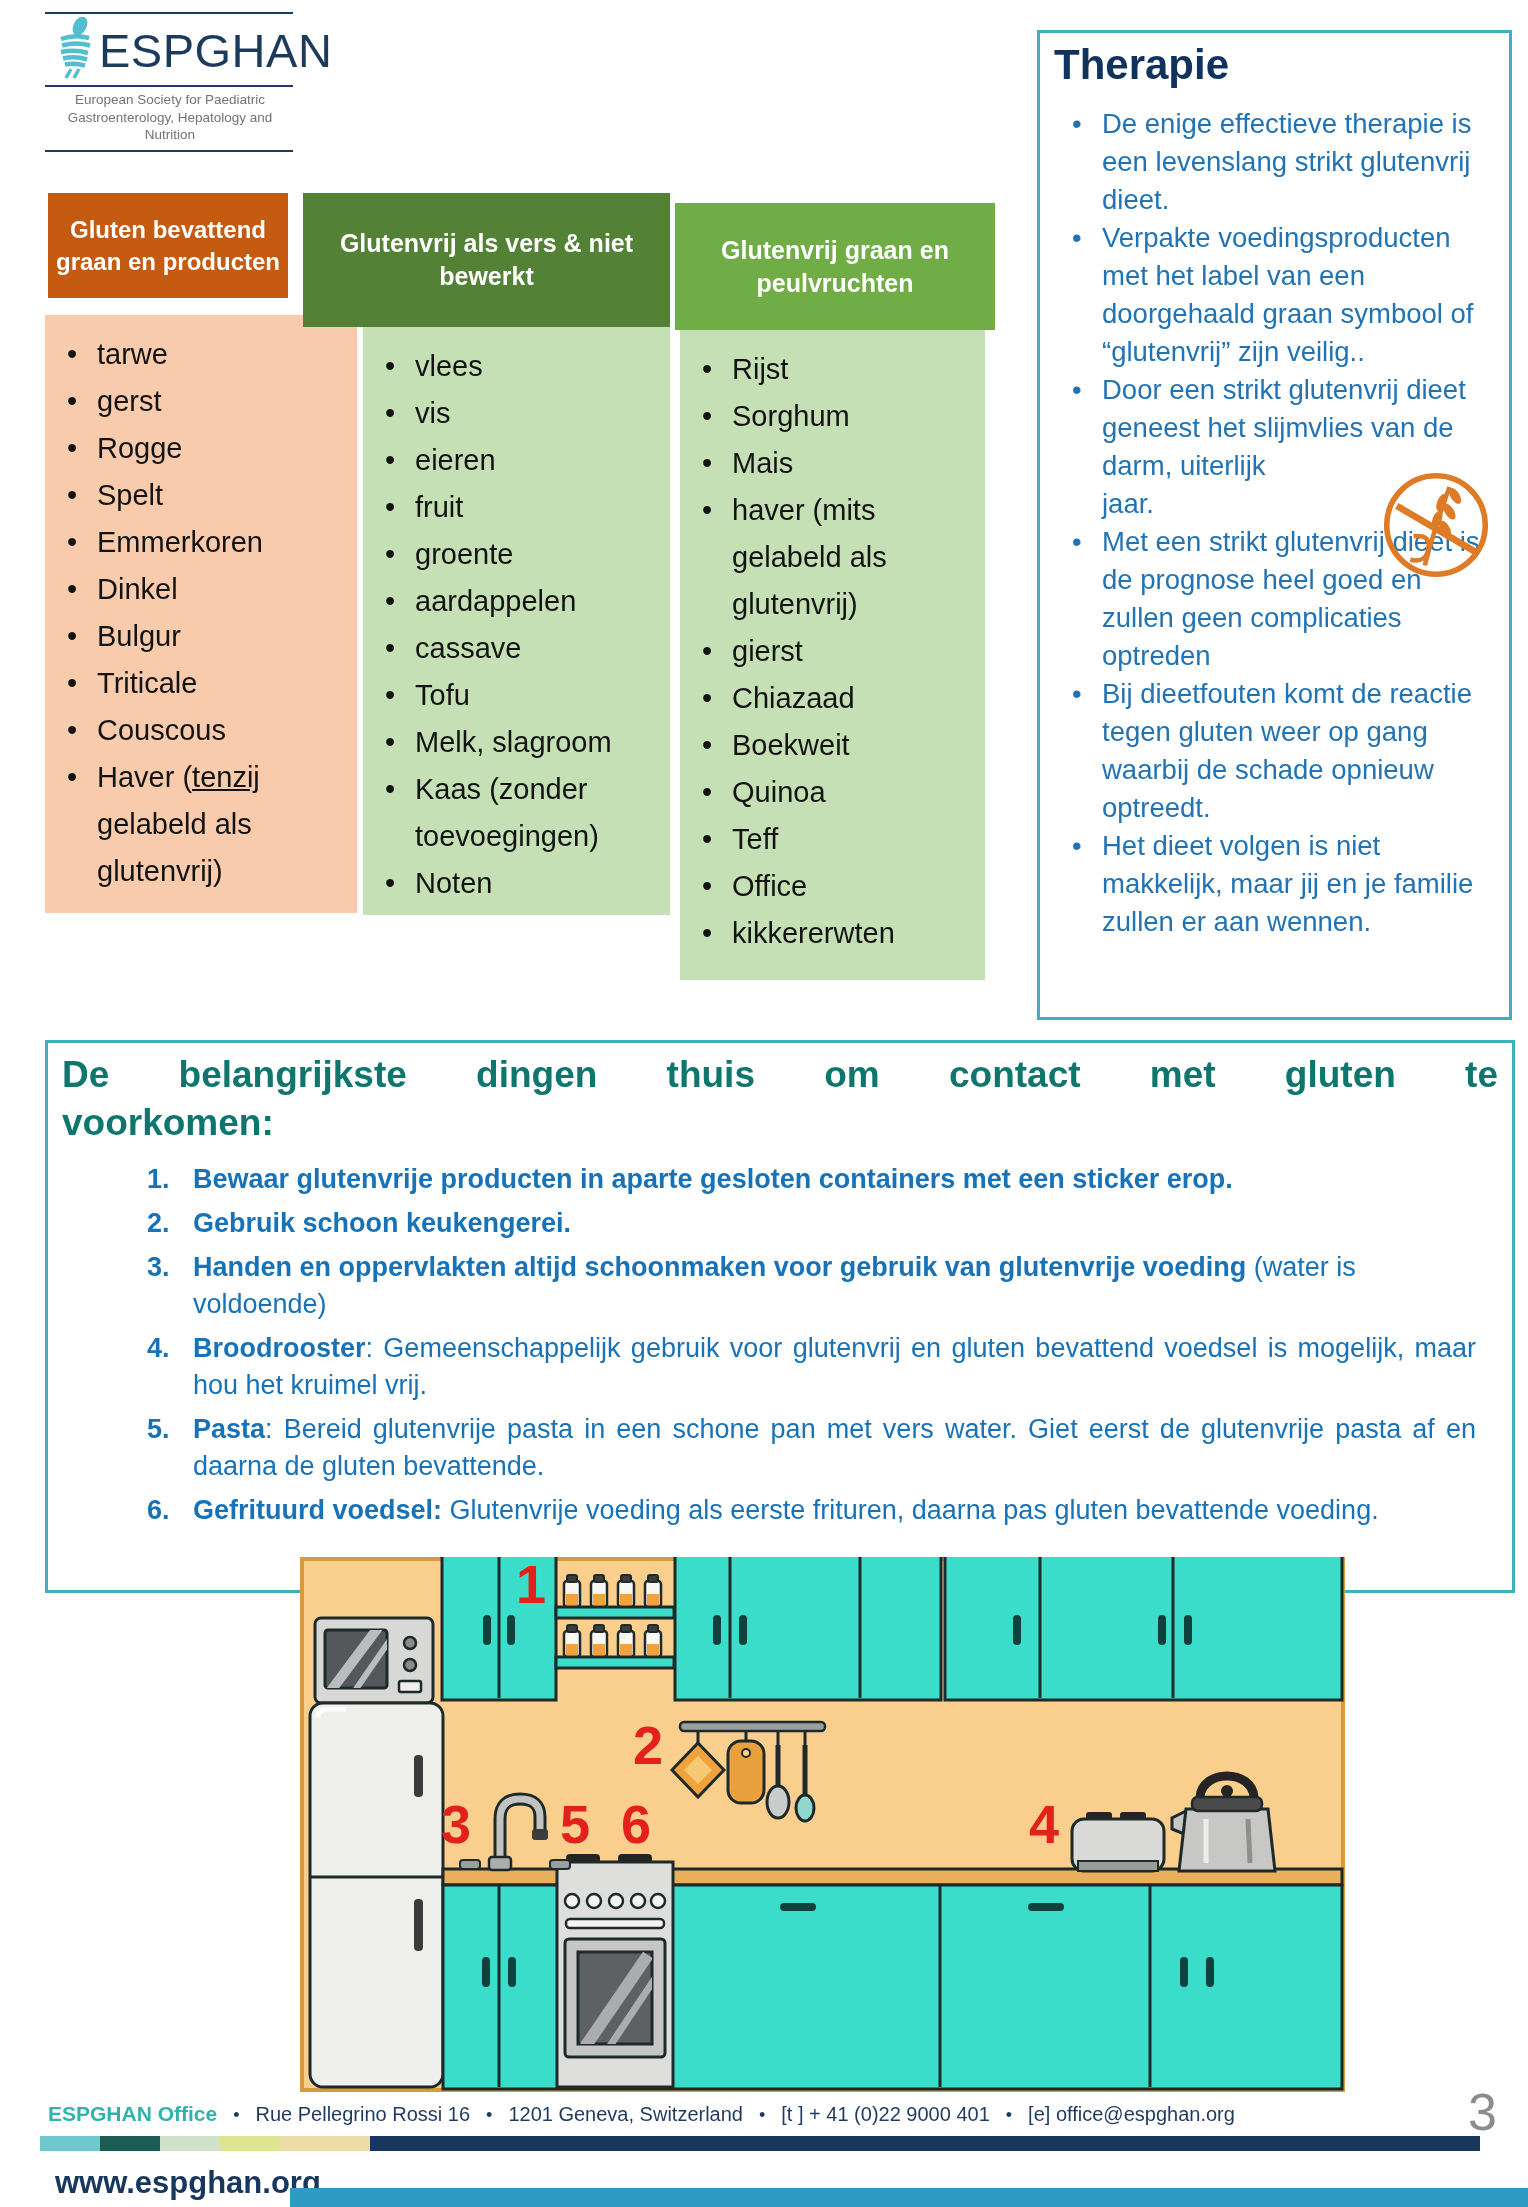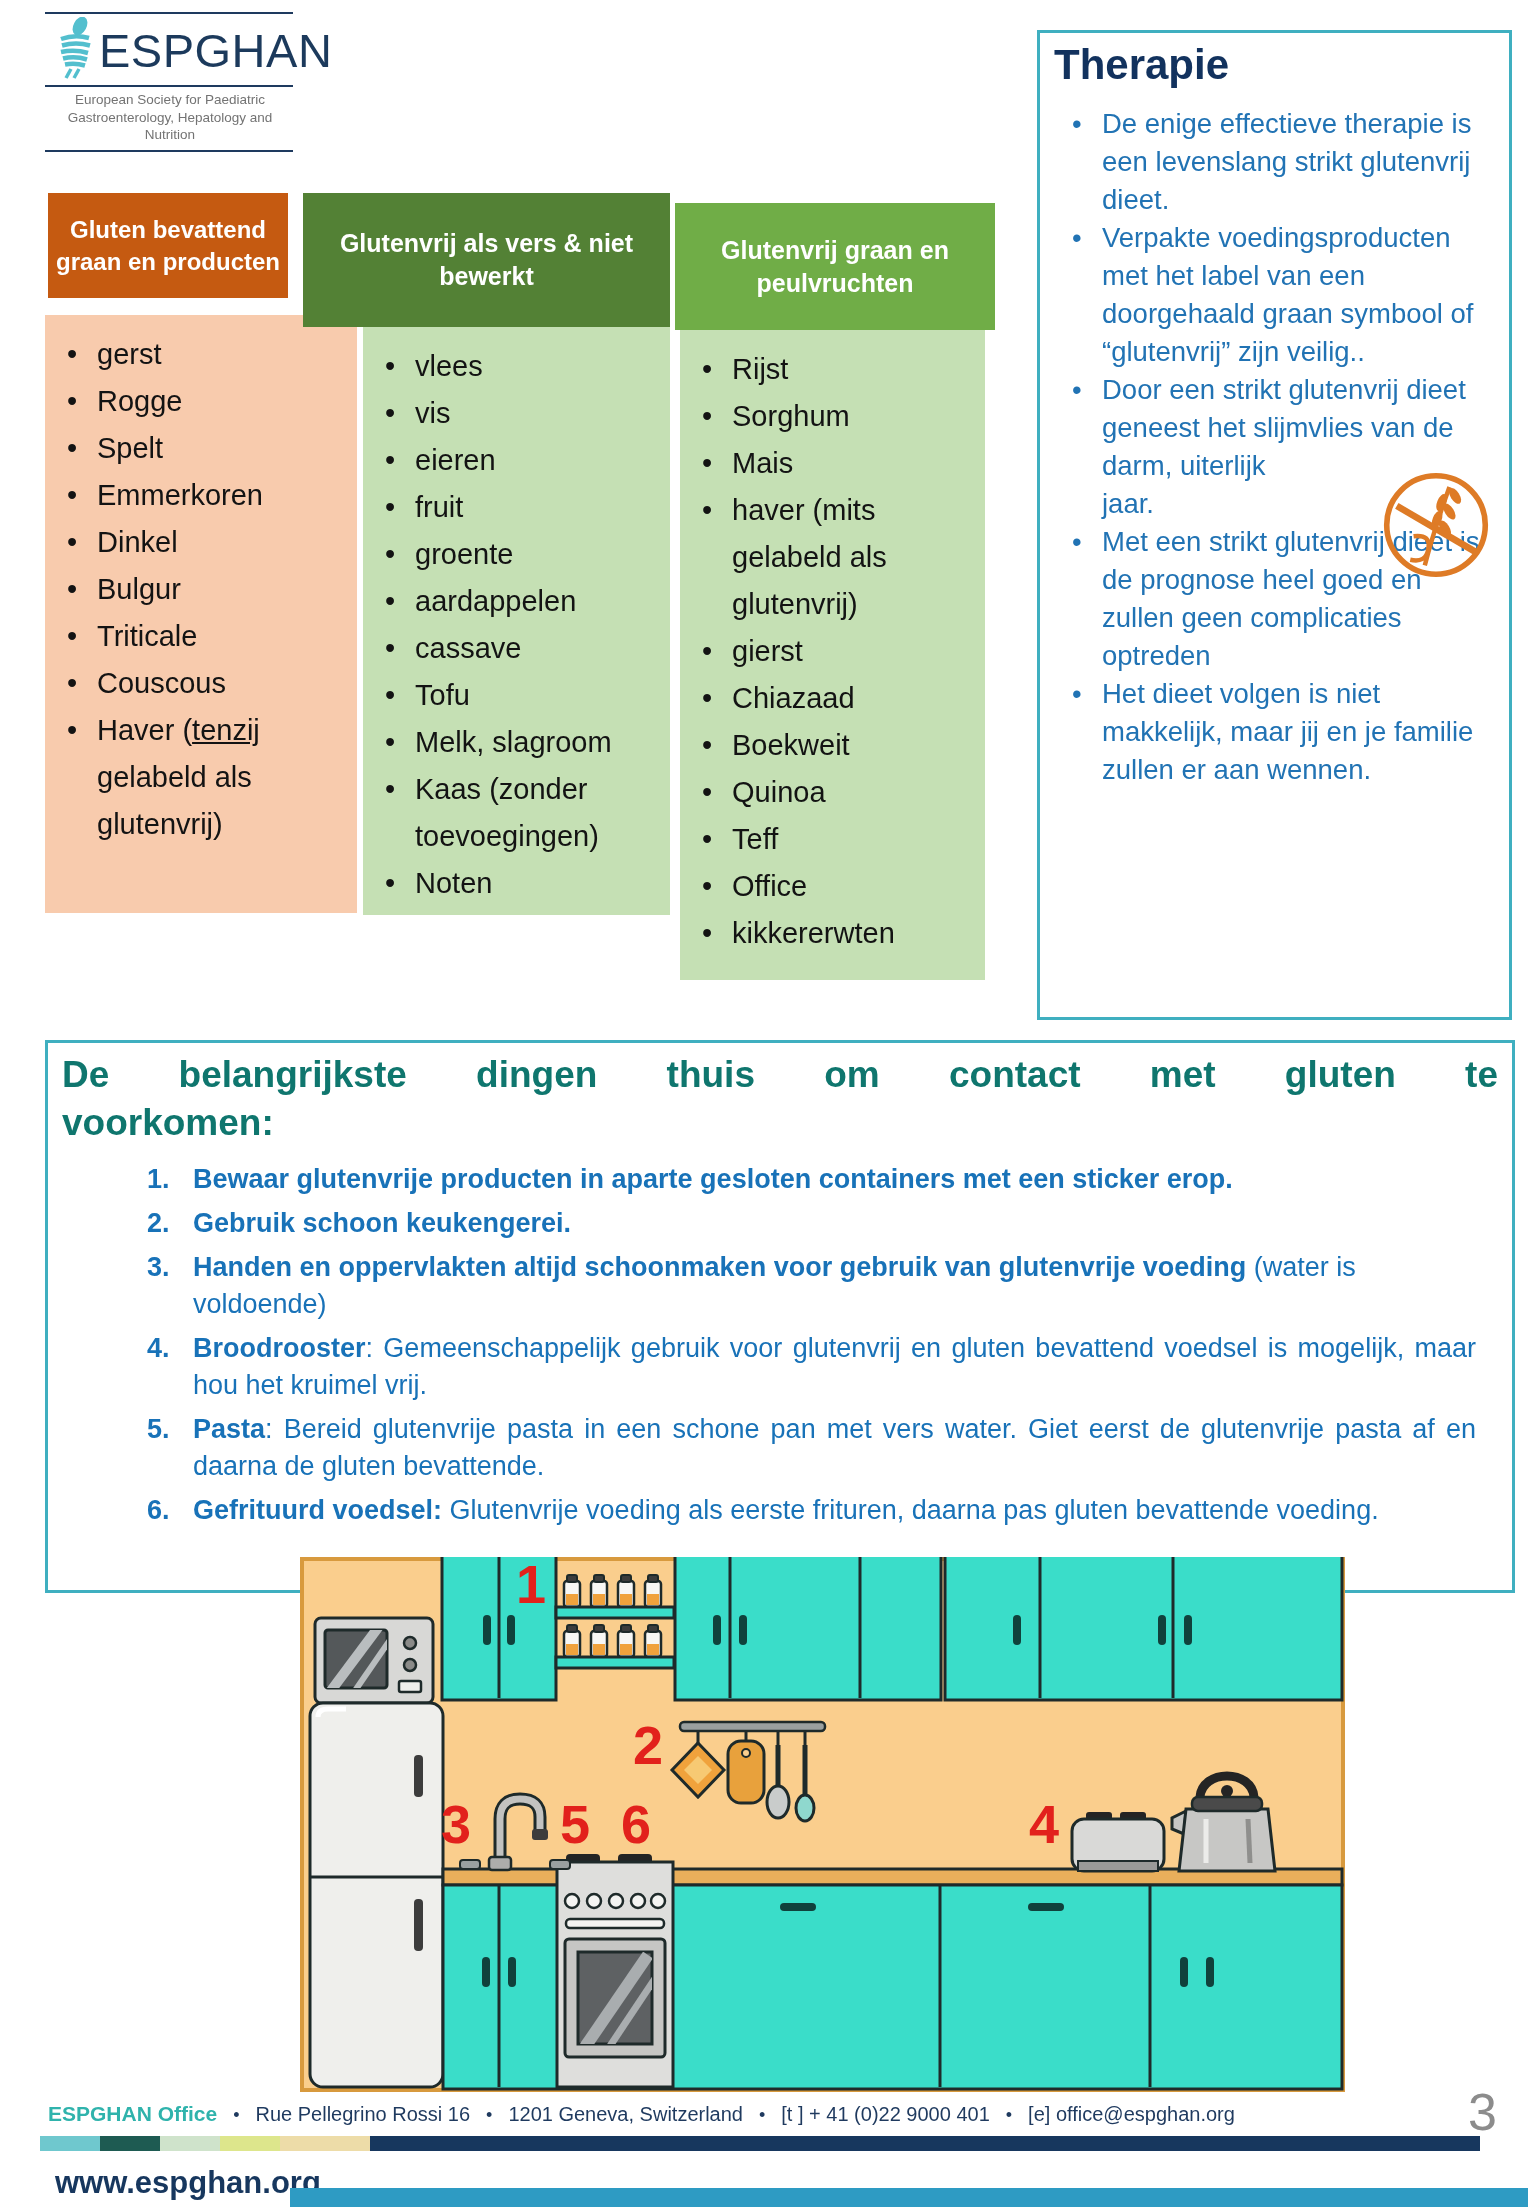--- a/index.html
+++ b/index.html
@@ -99,20 +99,21 @@
     </div>
     <div class="logo-rule"></div>
   </div>
 
   <div class="col-header" id="col1-header">Gluten bevattend graan en producten</div>
   <div class="col-header" id="col2-header">Glutenvrij als vers &amp; niet bewerkt</div>
   <div class="col-header" id="col3-header">Glutenvrij graan en peulvruchten</div>
 
   <div class="col-body" id="col1-body">
     <ul>
+      <li>tarwe</li>
       <li>gerst</li>
       <li>Rogge</li>
       <li>Spelt</li>
       <li>Emmerkoren</li>
       <li>Dinkel</li>
       <li>Bulgur</li>
       <li>Triticale</li>
       <li>Couscous</li>
       <li><span>Haver (</span><span class="u">tenzij</span><span> gelabeld als glutenvrij)</span></li>
     </ul>
@@ -150,20 +151,21 @@
     </ul>
   </div>
 
   <div id="therapy">
     <div class="therapy-title">Therapie</div>
     <ul class="therapy-list">
       <li>De enige effectieve therapie is een levenslang strikt glutenvrij dieet.</li>
       <li>Verpakte voedingsproducten met het label van een doorgehaald graan symbool of “glutenvrij” zijn veilig..</li>
       <li><span>Door een strikt glutenvrij dieet geneest het slijmvlies van de darm, uiterlijk</span><br><span>jaar.</span></li>
       <li>Met een strikt glutenvrij dieet is de prognose heel goed en zullen geen complicaties optreden</li>
+      <li>Bij dieetfouten komt de reactie tegen gluten weer op gang waarbij de schade opnieuw optreedt.</li>
       <li>Het dieet volgen is niet makkelijk, maar jij en je familie zullen er aan wennen.</li>
     </ul>
     <span class="crossed-grain">
       <svg width="112" height="112" viewBox="0 0 100 100">
         <circle cx="50" cy="50" r="44" fill="none" stroke="#de7b26" stroke-width="5"></circle>
         <path d="M62 16 Q48 55 40 86" fill="none" stroke="#de7b26" stroke-width="4"></path>
         <ellipse cx="67" cy="24" rx="4" ry="8" transform="rotate(-32 67 24)" fill="#de7b26"></ellipse>
         <ellipse cx="55" cy="30" rx="4" ry="8" transform="rotate(22 55 30)" fill="#de7b26"></ellipse>
         <ellipse cx="62" cy="38" rx="4" ry="8" transform="rotate(-32 62 38)" fill="#de7b26"></ellipse>
         <ellipse cx="51" cy="45" rx="4" ry="8" transform="rotate(22 51 45)" fill="#de7b26"></ellipse>

